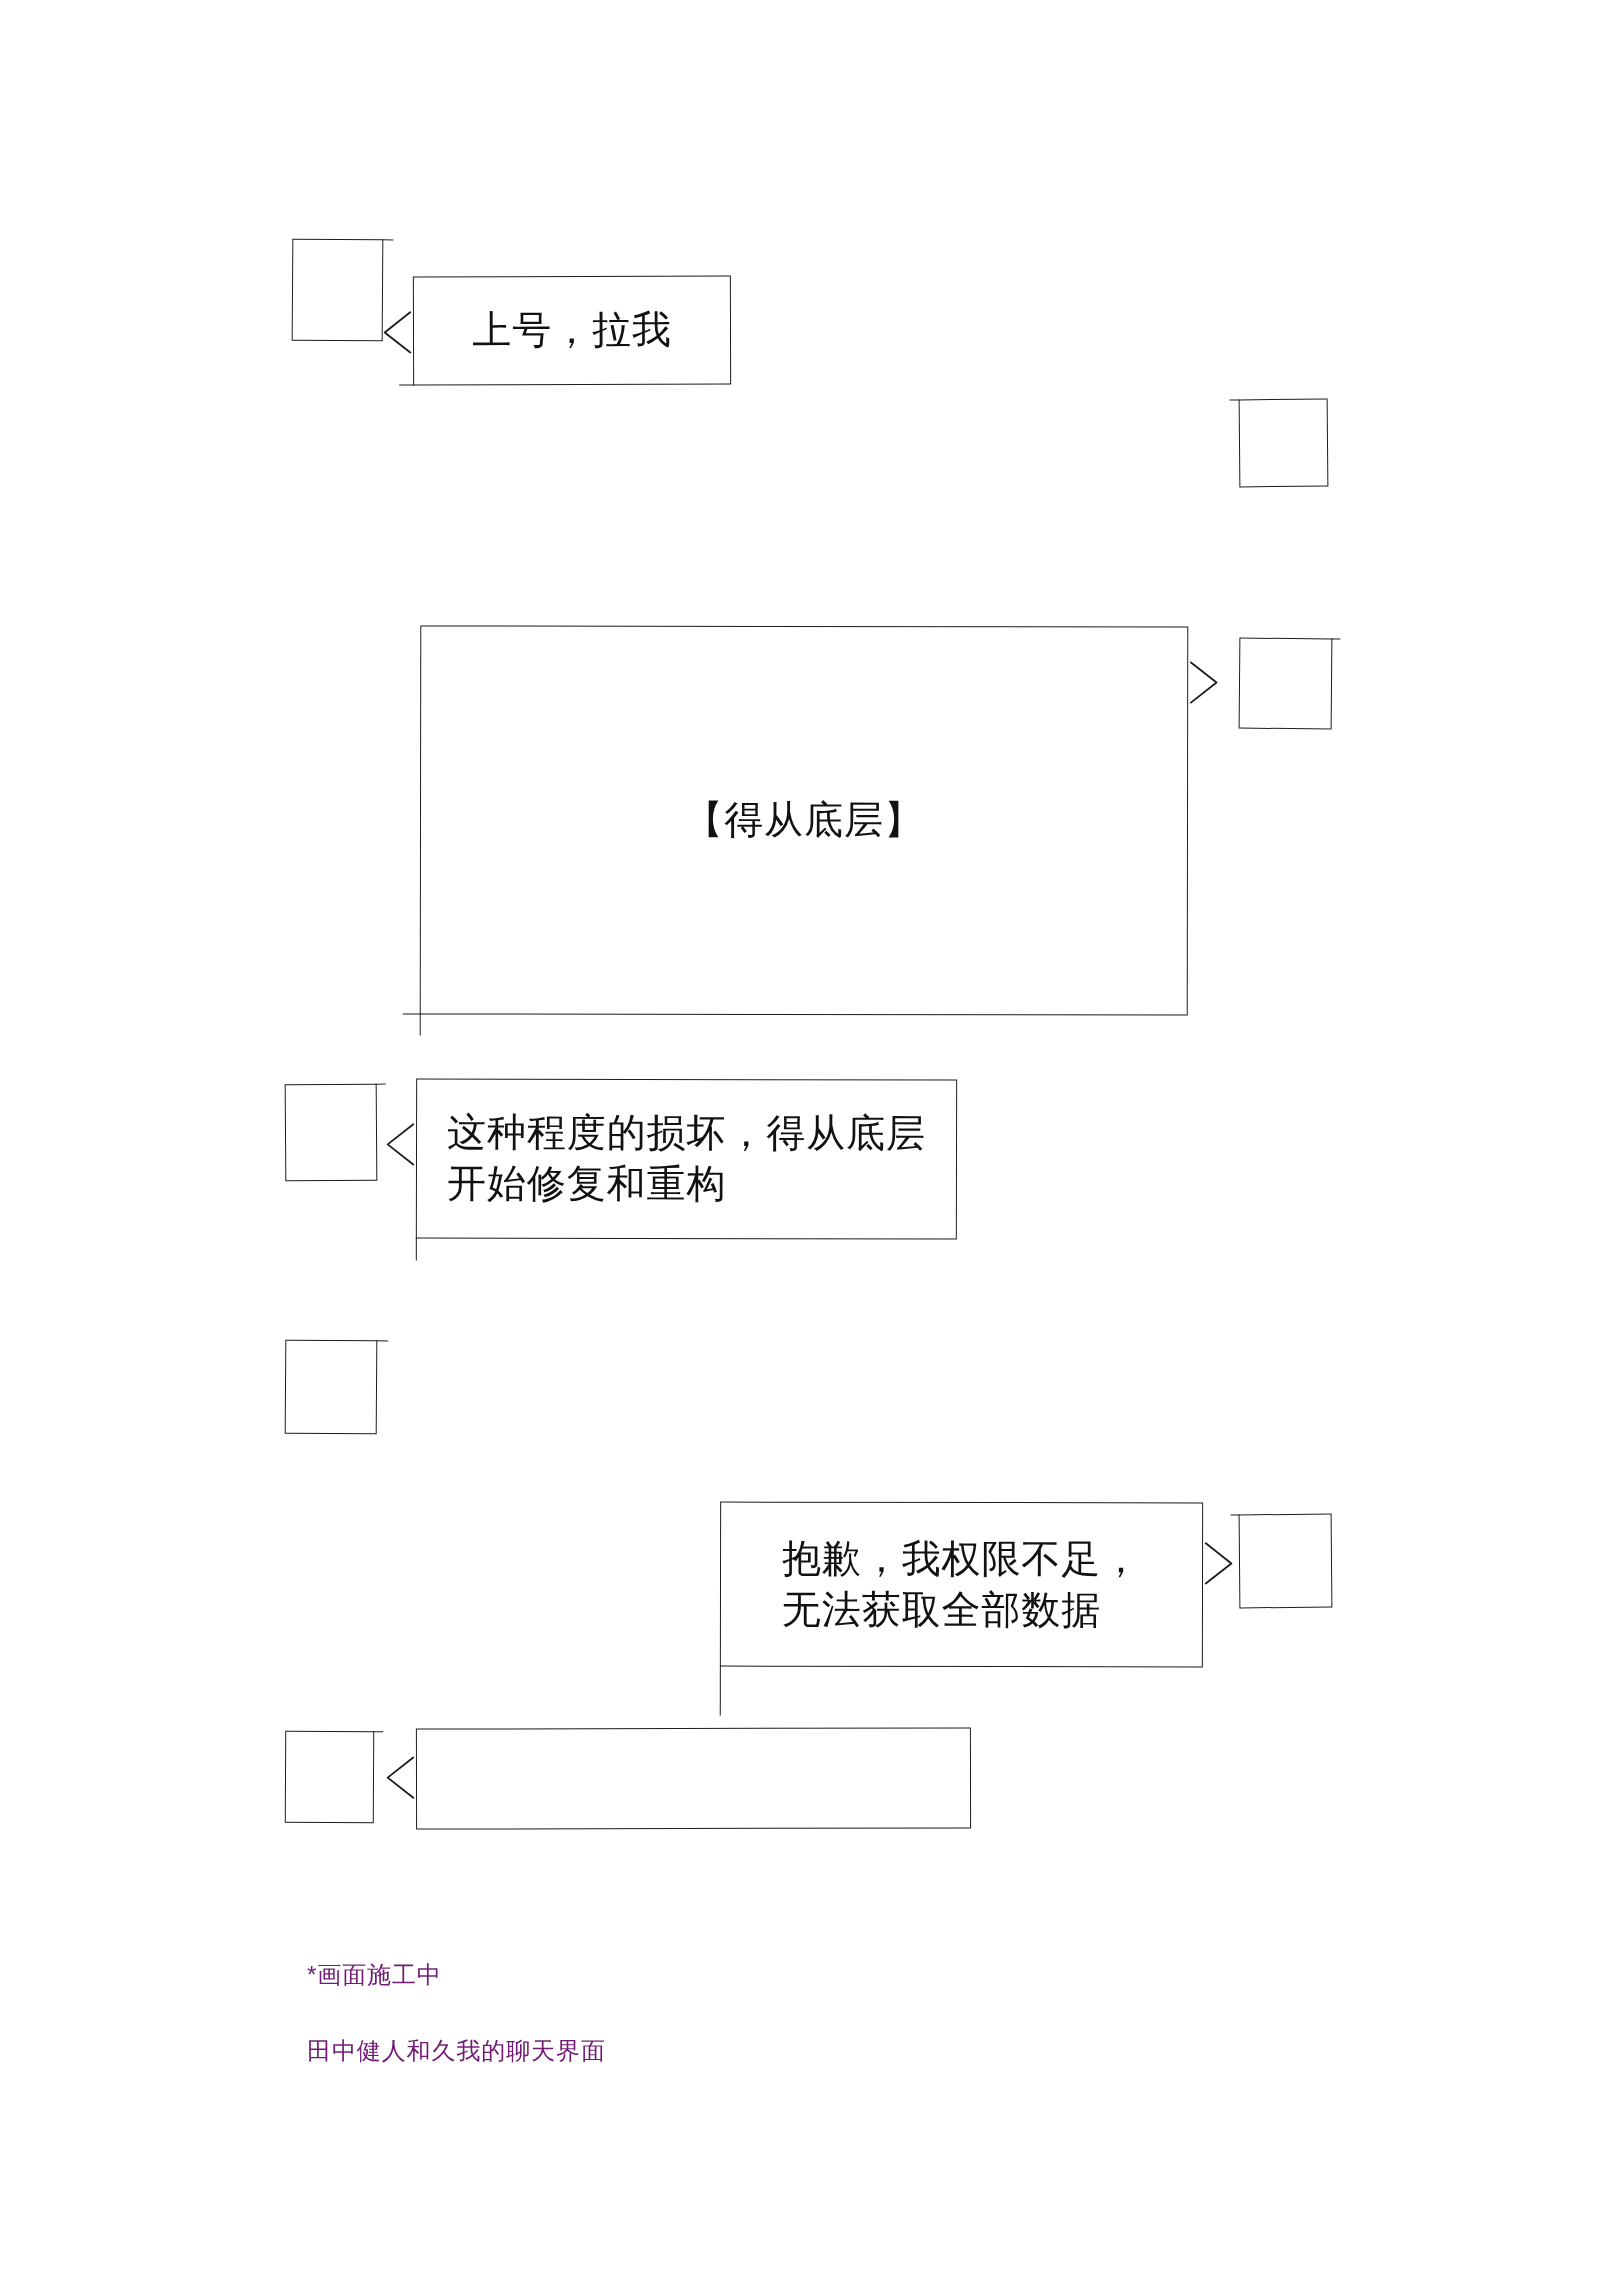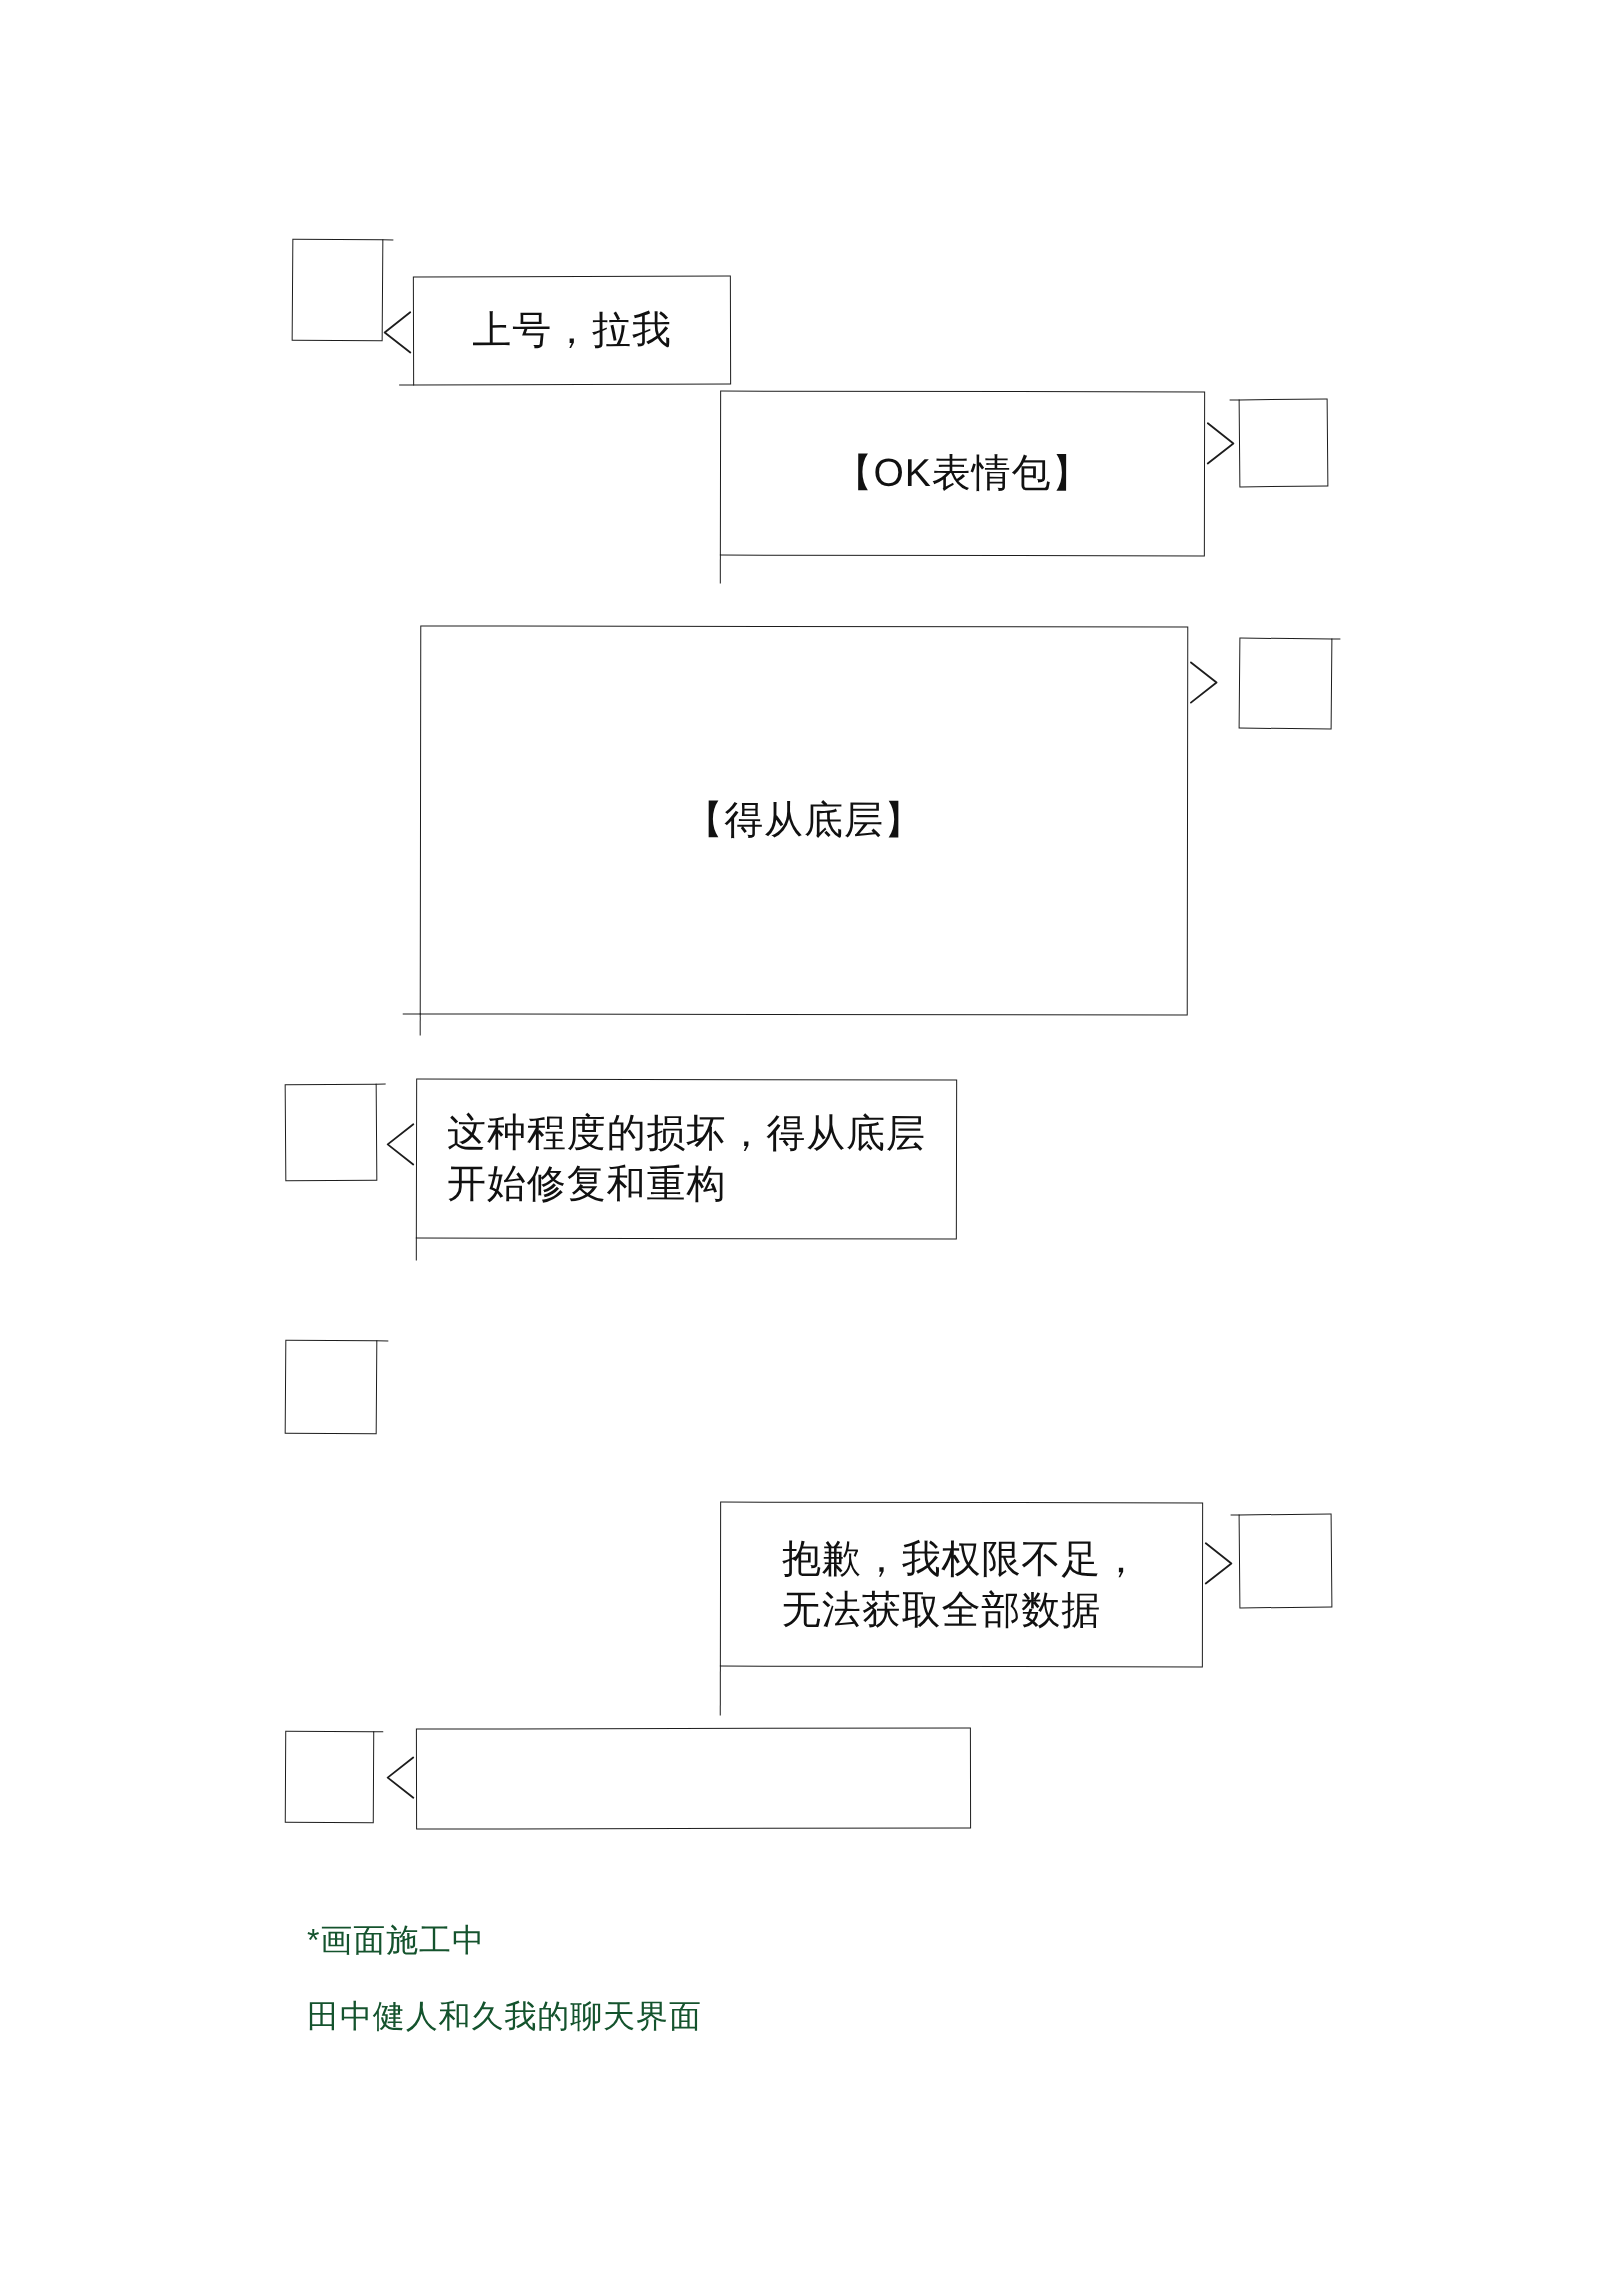--- a/index.html
+++ b/index.html
@@ -55,50 +55,44 @@
     stroke-linejoin: round;
   }
   .tail.t-left  { left: -33px; }
   .tail.t-right { right: -33px; }
   .ext {
     position: absolute;
     background: #1d1d1d;
   }
   .note {
     position: absolute;
-    font-size: 32px;
+    font-size: 24px;
     font-weight: 500;
     letter-spacing: 0.9px;
-    color: #14532d;
+    color: #701a75;
     white-space: nowrap;
+    margin-top: 40px;
   }
 </style>
 </head>
 <body>
 
 <div class="page">
 
   <div class="avatar" style="left:292px; top:239px; width:91px; height:102px; transform:rotate(0.4deg);">
     <span class="ext" style="right:-11px; top:-1.4px; width:11px; height:1.4px;"></span>
   </div>
   <div class="bubble" style="left:413px; top:232px; width:318px; height:109px; transform:rotate(-0.15deg);margin-top:44px;">
     <svg class="tail t-left" viewBox="0 0 70 100" style="top:32px;">
         <polyline points="64,6 8,50 64,94"></polyline>
       </svg>
     <span class="msg-text">上号，拉我</span>
     <span class="ext" style="left:-15.3px; bottom:-1.4px; width:15.3px; height:1.4px;"></span>
   </div>
 
-  <div class="bubble" style="left:720px; top:391px; width:485px; height:165px; transform:rotate(0.1deg);">
-    <svg class="tail t-right" viewBox="0 0 70 100" style="top:28px;">
-        <polyline points="6,6 62,50 6,94"></polyline>
-      </svg>
-    <span class="msg-text">【OK表情包】</span>
-    <span class="ext" style="left:-1.4px; bottom:-29px; width:1.4px; height:29px;"></span>
-  </div>
   <div class="avatar" style="left:1239px; top:399px; width:89px; height:88px; transform:rotate(-0.5deg);">
     <span class="ext" style="left:-10.2px; top:-1.4px; width:10.2px; height:1.4px;"></span>
   </div>
 
   <div class="bubble" style="left:420px; top:626px; width:768px; height:389px; transform:rotate(0.08deg);">
     <svg class="tail t-right" viewBox="0 0 70 100" style="top:32px;">
         <polyline points="6,6 62,50 6,94"></polyline>
       </svg>
     <span class="msg-text">【得从底层】</span>
     <span class="ext" style="left:-1.4px; bottom:-22px; width:1.4px; height:22px;"></span>

